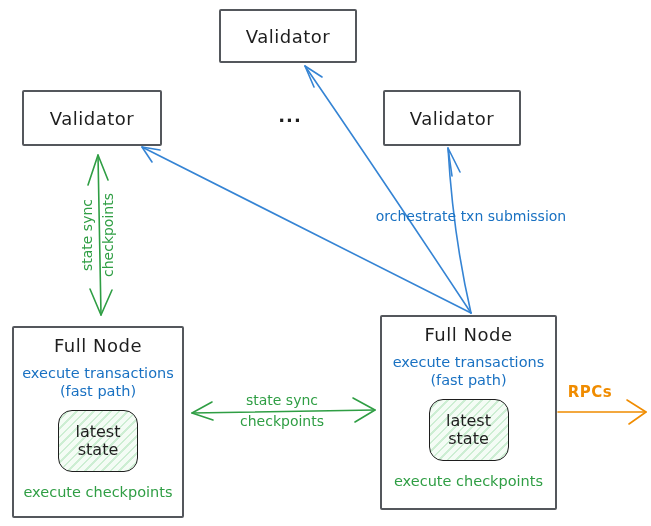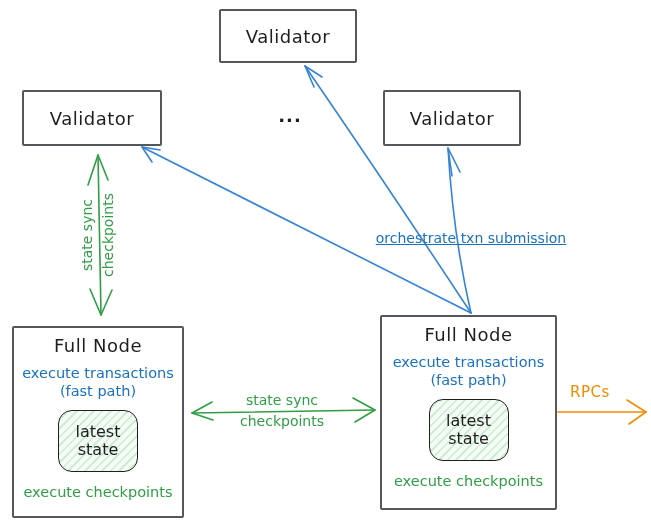--- a/index.html
+++ b/index.html
@@ -21,21 +21,21 @@
   .state-box{
     margin-top:10px;width:78px;height:60px;border:1.6px solid #1e1e1e;border-radius:14px;
     display:flex;flex-direction:column;align-items:center;justify-content:center;
     font-size:16px;line-height:1.15;
     background:repeating-linear-gradient(135deg,#cdeed3 0,#cdeed3 1.6px,rgba(0,0,0,0) 1.6px,rgba(0,0,0,0) 6px),#f4fcf5;
   }
   .fn-checkpoints{margin-top:12px;font-size:14.5px;color:#2f9e44;}
   .lbl{position:absolute;z-index:2;text-align:center;}
   .lbl-blue{color:#1971c2;font-size:14px;}
   .lbl-green{color:#2f9e44;font-size:14px;}
-  .lbl-orange{color:#f08c00;font-size:15px;font-weight:400;letter-spacing:0.5px;}
+  .lbl-orange{color:#f08c00;font-size:15px;font-weight:700;letter-spacing:0.5px;}
   .ellipsis{font-size:18px;font-weight:900;letter-spacing:1px;color:#1e1e1e;}
   .vlabel{
     position:absolute;left:14px;top:213px;width:170px;height:44px;z-index:2;
     transform:rotate(-90deg);text-align:center;line-height:1.5;
   }
 </style>
 </head>
 <body>
 
 <div class="canvas">
@@ -106,21 +106,21 @@
       <div>execute transactions</div>
       <div>(fast path)</div>
     </div>
     <div class="state-box">
       <div>latest</div>
       <div>state</div>
     </div>
     <div class="fn-checkpoints">execute checkpoints</div>
   </div>
 
-  <div class="lbl lbl-blue" style="left:363px;top:230px;width:216px;text-decoration:underline;">orchestrate txn submission</div>
+  <div class="lbl lbl-blue" style="left:363px;top:208px;width:216px;">orchestrate txn submission</div>
 
   <div class="vlabel lbl-green">
     <div>state sync</div>
     <div>checkpoints</div>
   </div>
 
   <div class="lbl lbl-green" style="left:212px;top:392px;width:140px;">state sync</div>
   <div class="lbl lbl-green" style="left:212px;top:413px;width:140px;">checkpoints</div>
 
   <div class="lbl lbl-orange" style="left:566px;top:383px;width:48px;">RPCs</div>

